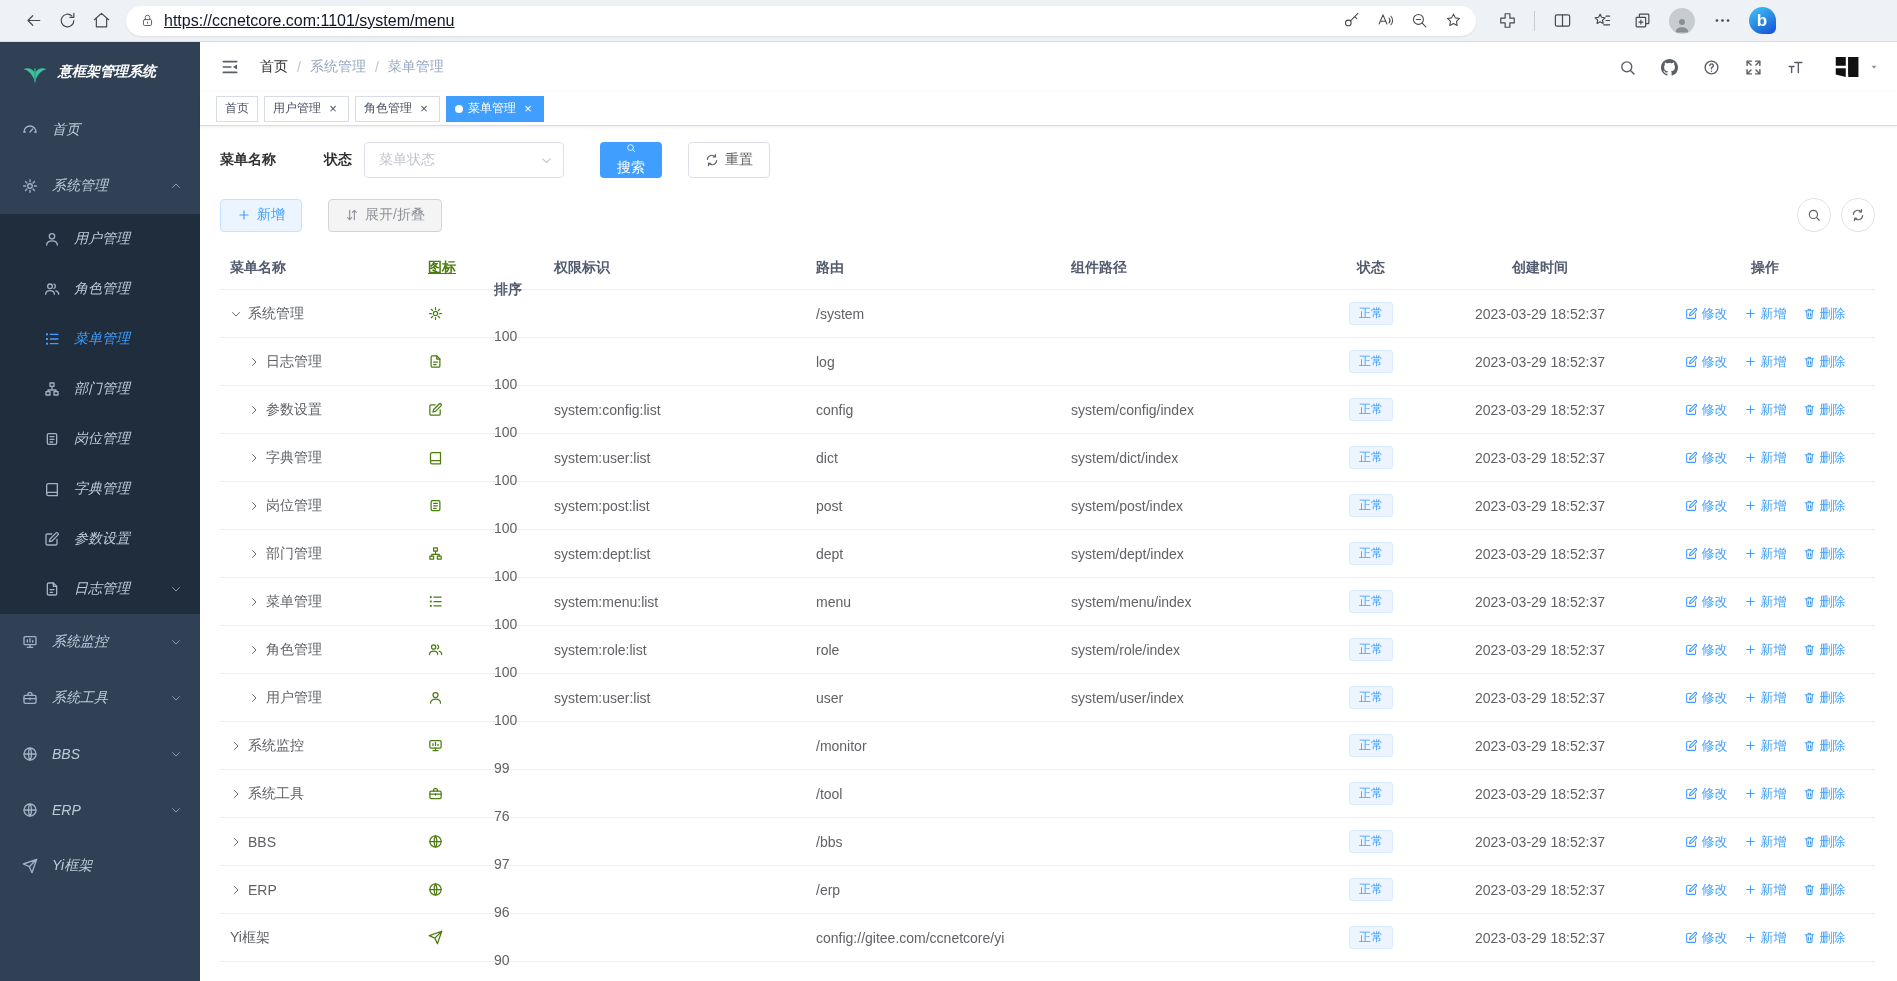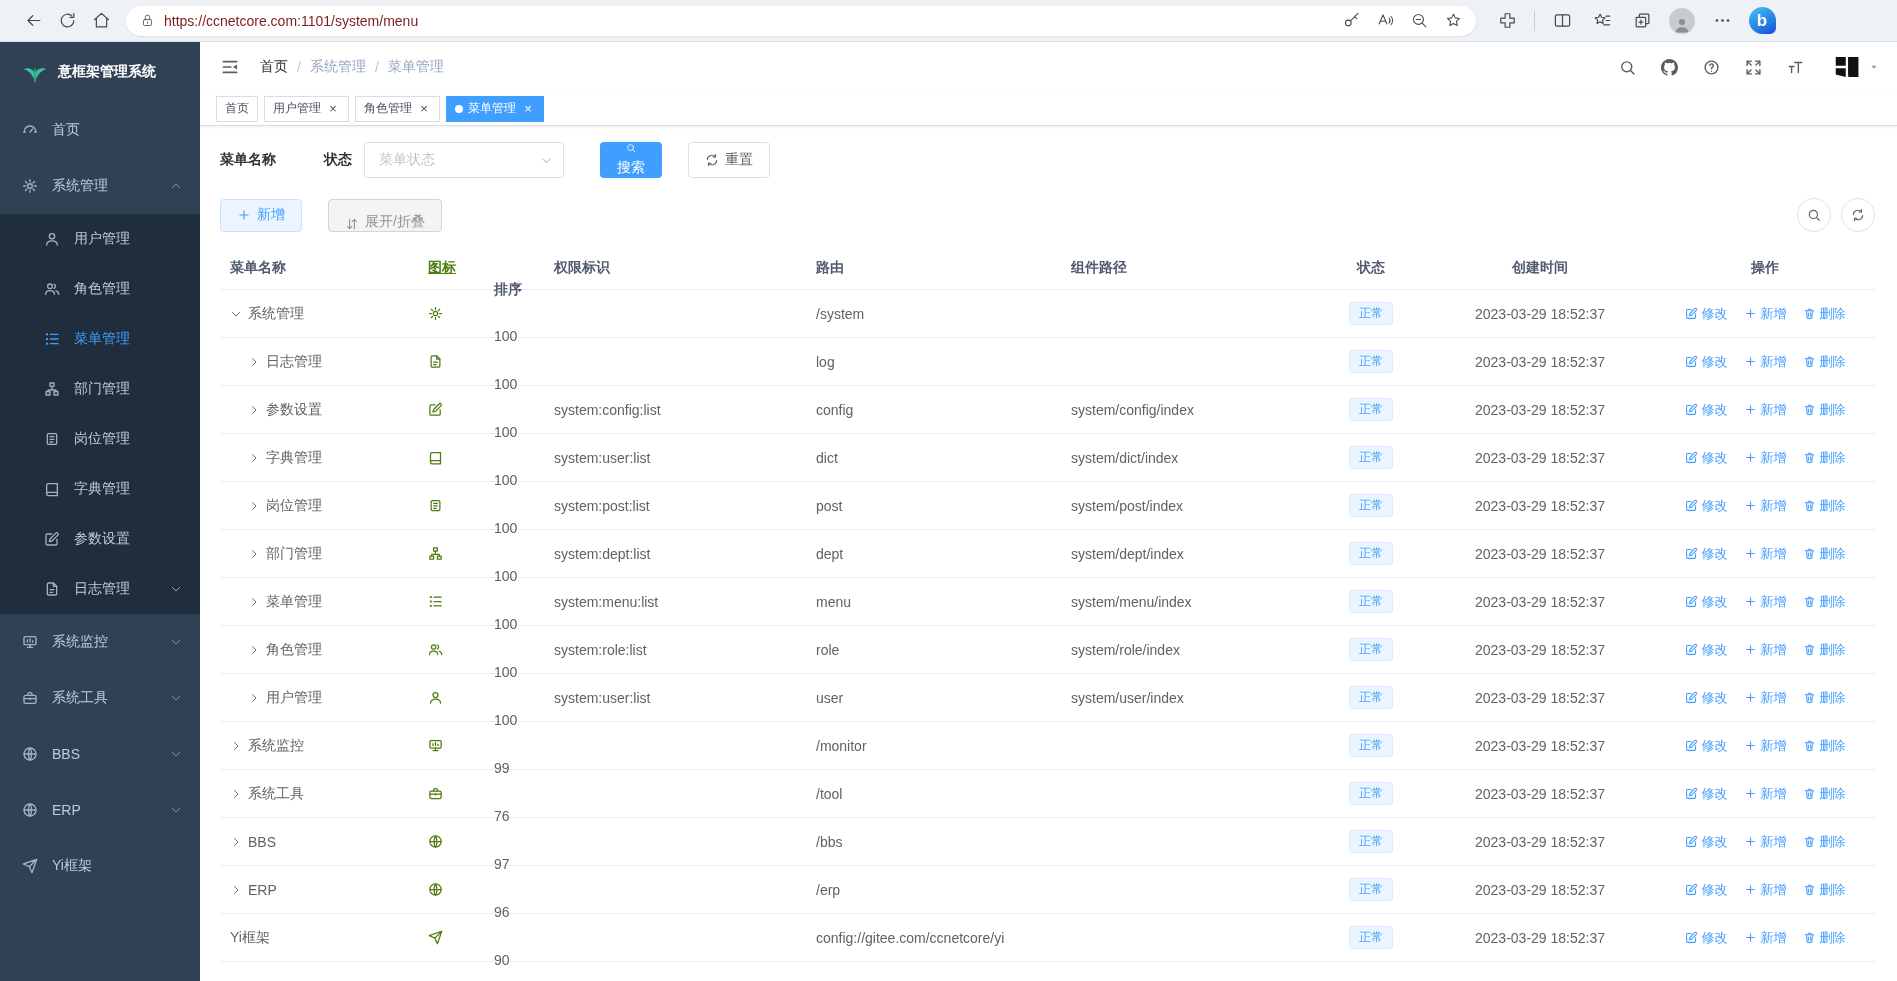--- a/index.html
+++ b/index.html
@@ -12,37 +12,37 @@
 
   
   .browser-bar { height:42px; background:#eef1f5; border-bottom:1px solid #d8dce1;
     display:flex; align-items:center; padding:0 10px 0 16px; }
   .bicon { width:34px; height:34px; display:flex; align-items:center; justify-content:center;
     color:#45494e; border-radius:6px; cursor:pointer; flex:none; }
   .bicon svg { width:19px; height:19px; }
   .url-pill { flex:1; height:30px; margin:0 10px 0 8px; background:#fff; border-radius:16px;
     display:flex; align-items:center; padding:0 8px 0 14px; box-shadow:0 1px 2px rgba(0,0,0,.08); max-width:1350px; }
   .url-pill .lock { width:15px; height:15px; color:#55595e; margin-right:9px; flex:none; }
-  .url-text { font-size:14px; color:#7f1d1d; flex:1; white-space:nowrap; overflow:hidden; }
+  .url-text { font-size:16px; color:#0f172a; flex:1; white-space:nowrap; overflow:hidden;text-decoration:underline; }
   .pill-icons { display:flex; align-items:center; gap:4px; }
   .pill-icons .bicon { width:30px; height:30px; }
   .pill-icons .bicon svg { width:17px; height:17px; }
   .bar-right { display:flex; align-items:center; gap:6px; margin-left:4px; }
   .bar-divider { width:1px; height:20px; background:#c9cdd2; margin:0 4px; }
   .avatar-chip { width:26px; height:26px; border-radius:50%; background:#c9cccf; display:flex; align-items:flex-end; justify-content:center; overflow:hidden; }
   .avatar-chip svg { width:18px; height:18px; color:#8a8f94; }
   .bing-chip { width:27px; height:27px; border-radius:50% 50% 6px 50%;
     background:linear-gradient(150deg,#43c6f7 0%,#2173de 70%,#174ae4 100%);
     color:#fff; font-weight:bold; font-size:17px; display:flex; align-items:center; justify-content:center; }
 
   
   .app { display:flex; height:939px; }
 
   
-  .sidebar { width:200px; background:#304156; flex:none; overflow:hidden; }
+  .sidebar { width:200px; background:#304156; flex:none; overflow:hidden;font-style:italic; }
   .logo-row { height:60px; display:flex; align-items:center; padding-left:22px; }
   .logo-row svg { width:26px; height:26px; margin-right:10px; }
   .logo-title { color:#fff; font-size:14px; font-weight:bold; white-space:nowrap; }
   .side-item { height:56px; display:flex; align-items:center; padding:0 18px 0 22px;
     color:#bfcbd9; font-size:14px; cursor:pointer; }
   .side-item .ic { width:16px; height:16px; margin-right:14px; color:#a3b1c2; flex:none; }
   .side-item.sub { height:50px; background:#1f2d3d; padding-left:44px; }
   .side-item.active, .side-item.active .ic { color:#409eff; }
   .side-label { flex:1; white-space:nowrap; }
   .side-arrow { width:12px !important; height:12px !important; margin:0 !important; color:#8b98a8 !important; }
@@ -84,21 +84,21 @@
   .f-select { width:200px; height:36px; border:1px solid #dcdfe6; border-radius:4px; padding:0 10px 0 14px;
     display:flex; align-items:center; justify-content:space-between; color:#c0c4cc; font-size:14px; cursor:pointer; }
   .f-select .ic { width:13px; height:13px; color:#c0c4cc; }
   .gap28 { width:36px; } .gap18 { width:26px; }
   .btn { height:36px; border-radius:4px; font-size:14px; display:inline-flex; align-items:center;
     padding:0 16px; cursor:pointer; border:1px solid transparent; gap:6px; white-space:nowrap; }
   .btn .ic { width:14px; height:14px; }
   .btn-primary { background:#409eff; color:#fff;flex-direction:column; }
   .btn-plain { background:#fff; border-color:#dcdfe6; color:#606266; }
   .btn-light { background:#ecf5ff; border-color:#c6e2ff; color:#409eff; height:33px; }
-  .btn-info { background:#f4f4f5; border-color:#d3d4d6; color:#909399; height:33px;align-items:flex-end; }
+  .btn-info { background:#f4f4f5; border-color:#d3d4d6; color:#909399; height:33px; }
 
   .toolbar-row { display:flex; align-items:center; margin-bottom:14px; }
   .toolbar-right { margin-left:auto; display:flex; gap:10px; }
   .circle-btn { width:34px; height:34px; border-radius:50%; border:1px solid #dfe2ea; background:#fff;
     display:flex; align-items:center; justify-content:center; color:#606266; cursor:pointer; }
   .circle-btn svg { width:14px; height:14px; }
 
   
   .table { width:100%; font-size:14px; color:#606266; }
   .trow, .thead { display:flex; align-items:center; border-bottom:1px solid #ebeef5; }

